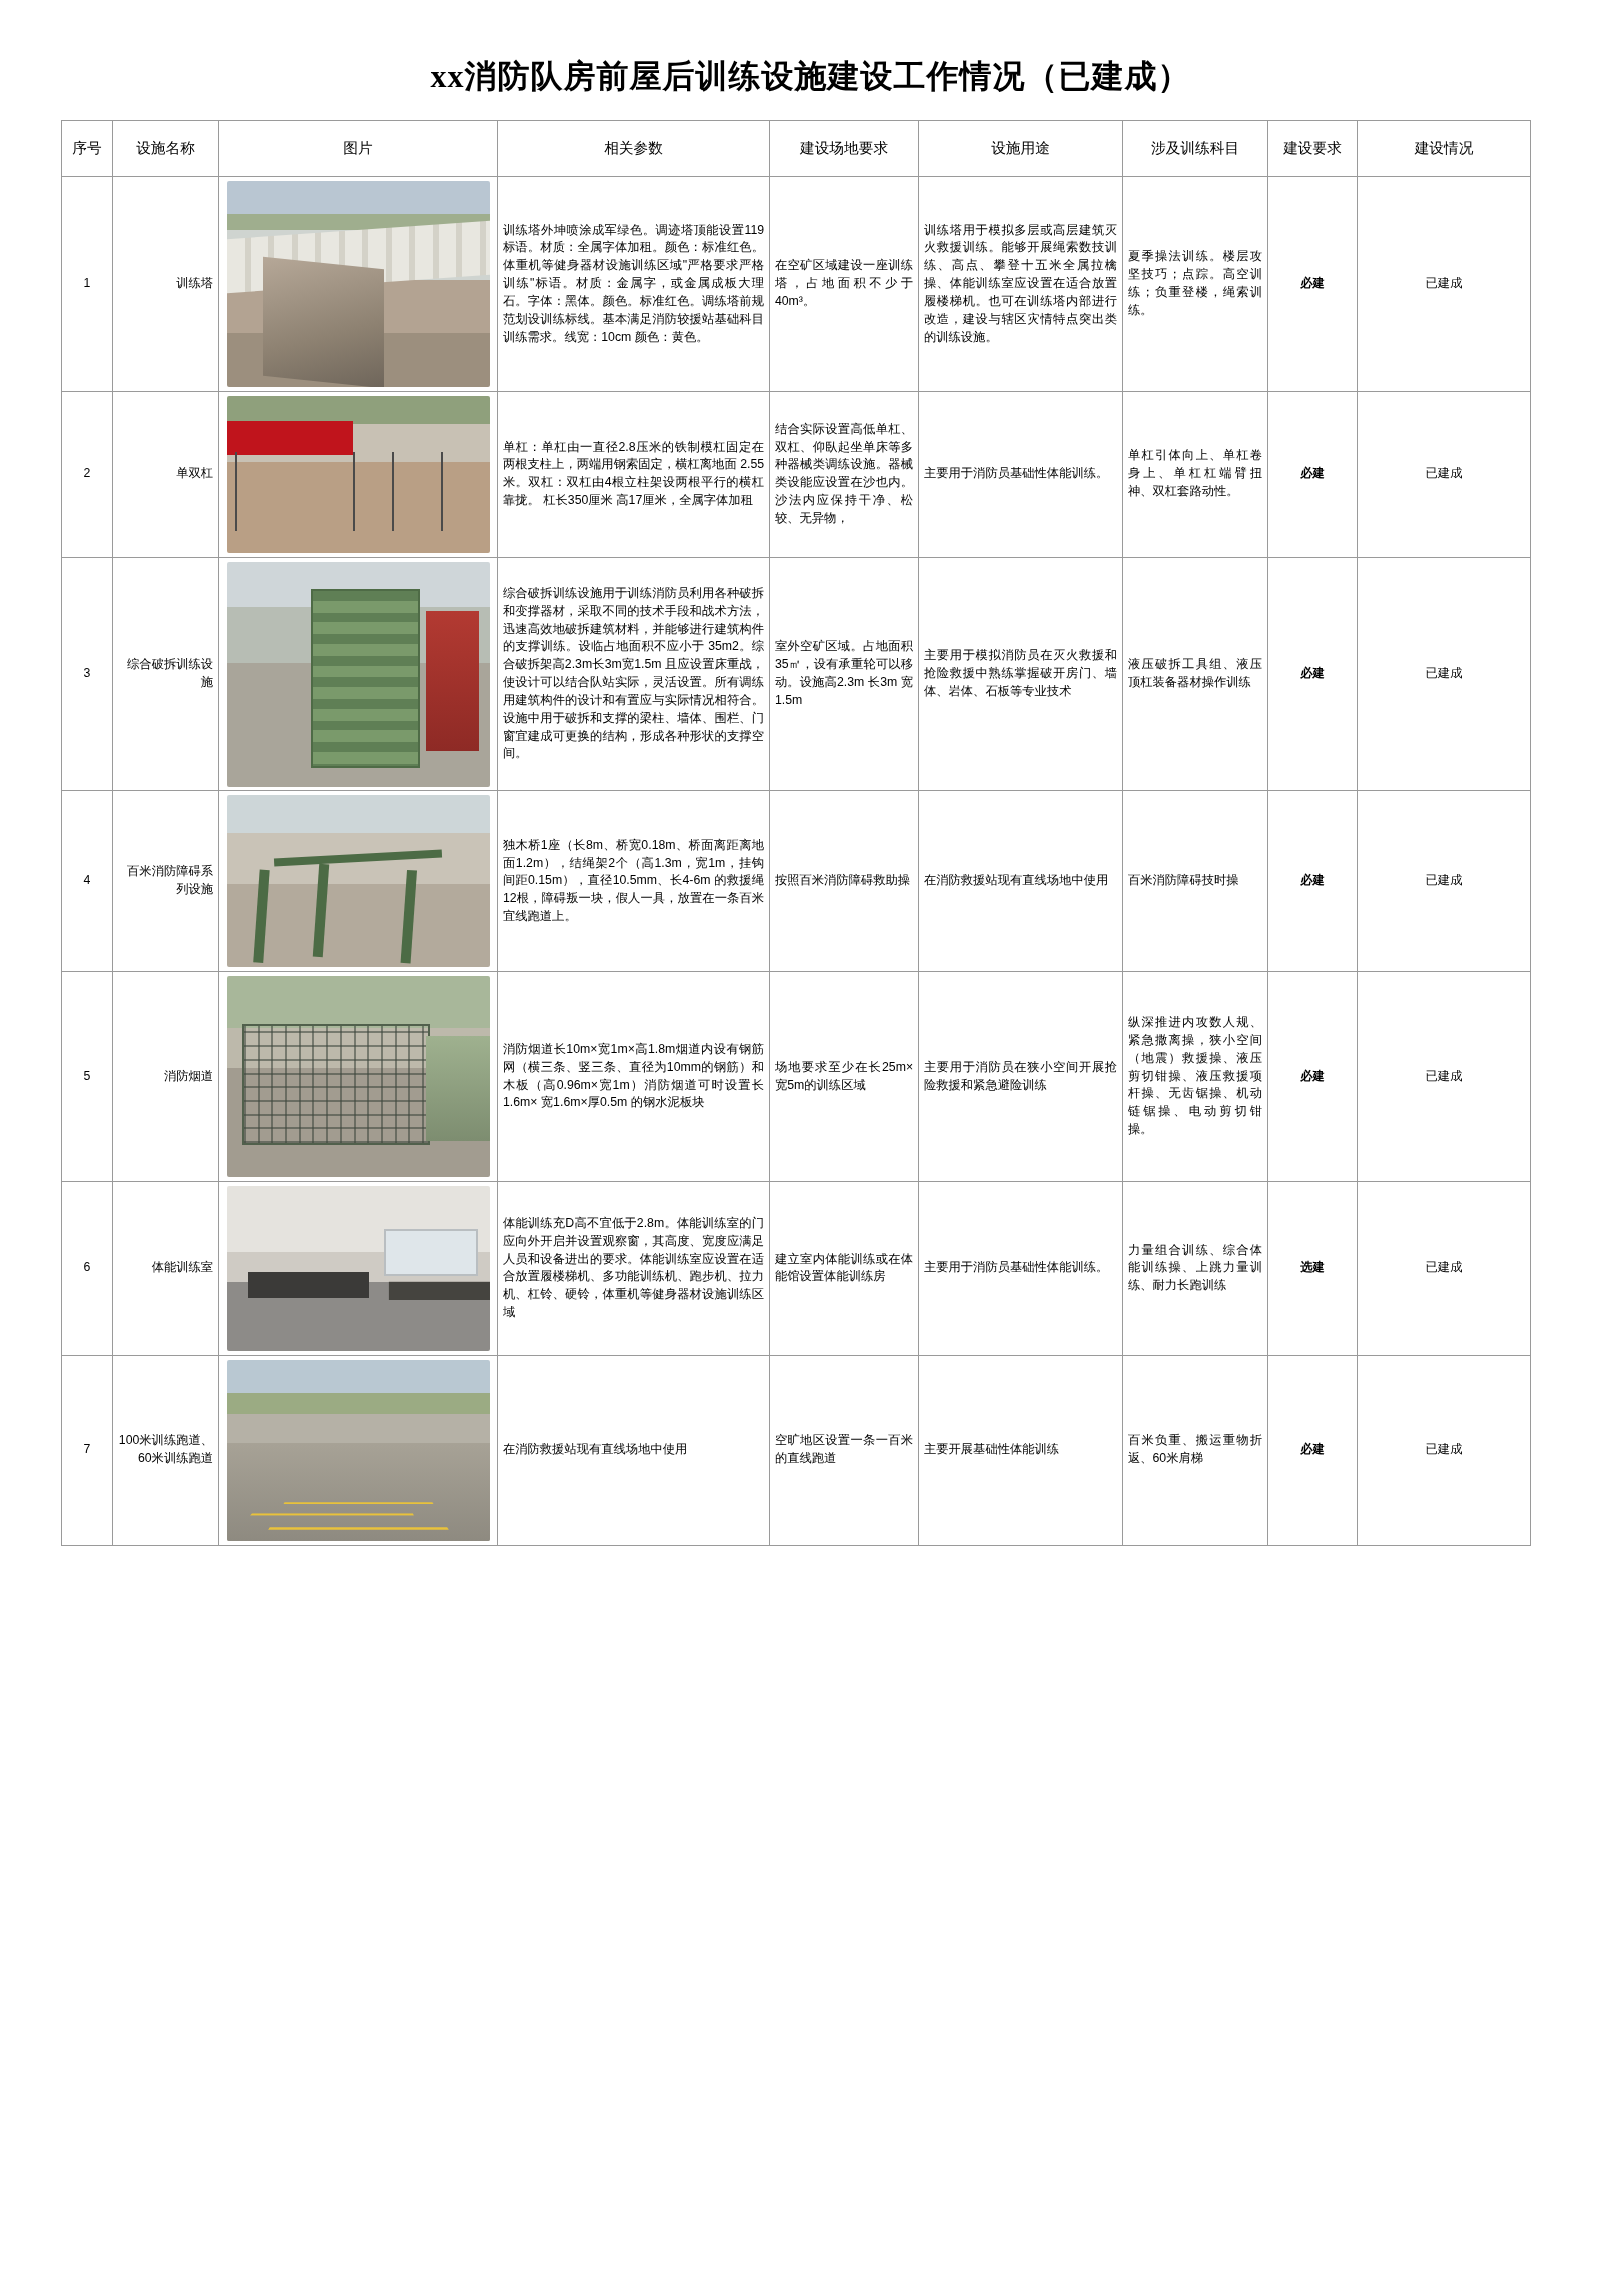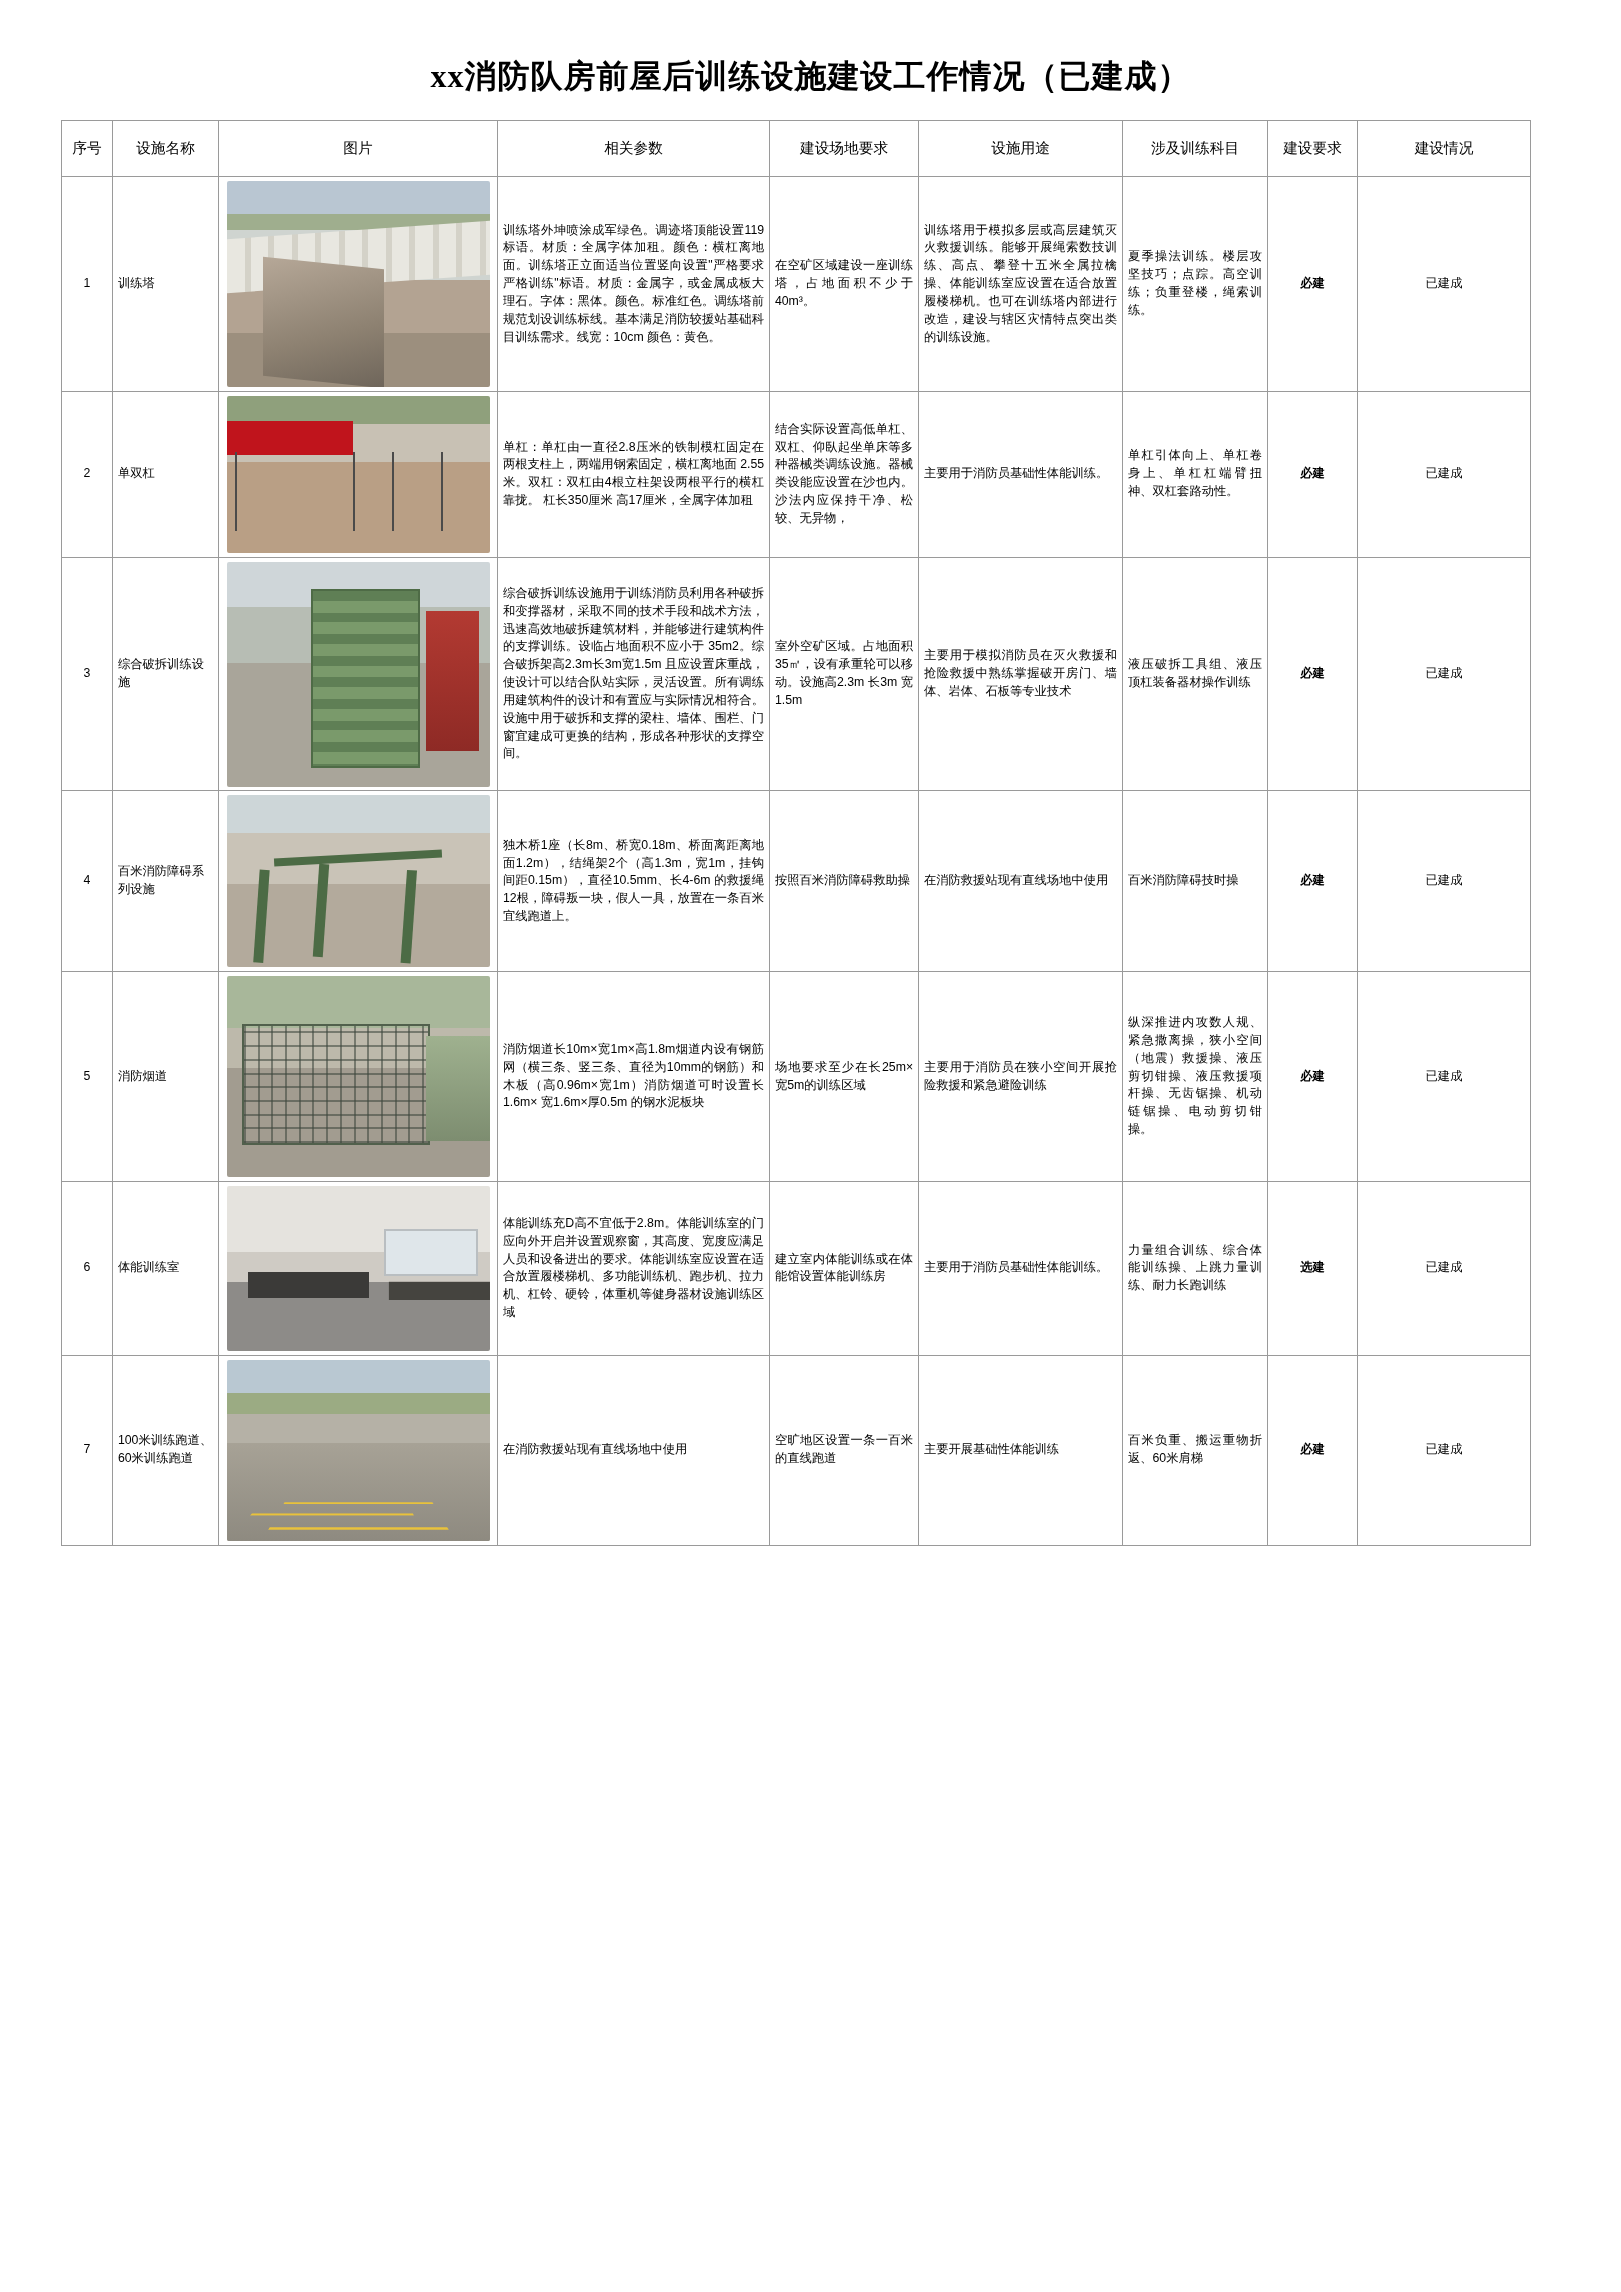--- a/index.html
+++ b/index.html
@@ -55,21 +55,21 @@
   col.c1 { width: 106px; }
   col.c2 { width: 279px; }
   col.c3 { width: 272px; }
   col.c4 { width: 149px; }
   col.c5 { width: 204px; }
   col.c6 { width: 145px; }
   col.c7 { width: 90px; }
   col.c8 { width: 173px; }
 
   td.idx { text-align: center; font-size: 13.7px; }
-  td.name { text-align: left; font-size: 13.7px; line-height: 1.5; }
+  td.name { text-align: right; font-size: 13.7px; line-height: 1.5; }
   td.params { text-align: justify; font-size: 12.3px; padding: 5.9px 7.8px; }
   td.req { text-align: justify; font-size: 12.3px; padding: 5.9px 7.8px; }
   td.use { text-align: justify; font-size: 12.3px; padding: 5.9px 7.8px; }
   td.subj { text-align: justify; font-size: 12.3px; padding: 5.9px 7.8px; }
   td.must { text-align: center; font-size: 13.7px; font-weight: bold; }
   td.status { text-align: center; font-size: 13.7px; }
   td.photo { padding: 5.9px; text-align: center; }
 
   .photo-box {
     width: 263px;
@@ -219,21 +219,21 @@
     </thead>
     <tbody>
       <tr>
         <td class="idx">1</td>
         <td class="name">训练塔</td>
         <td class="photo">
           <div class="photo-box">
               <div class="ph ph1"></div>
             </div>
         </td>
-        <td class="params">训练塔外坤喷涂成军绿色。调迹塔顶能设置119标语。材质：全属字体加租。颜色：横杠离地面。训练塔正立面适当位置竖向设置"严格要求严格训练"标语。材质：金属字，或金属成板大理石。字体：黑体。颜色。标准红色。调练塔前规范划设训练标线。基本满足消防较援站基础科目训练需求。线宽：10cm 颜色：黄色。</td>
+        <td class="params">训练塔外坤喷涂成军绿色。调迹塔顶能设置119标语。材质：全属字体加租。颜色：标准红色。体重机等健身器材设施训练区域"严格要求严格训练"标语。材质：金属字，或金属成板大理石。字体：黑体。颜色。标准红色。调练塔前规范划设训练标线。基本满足消防较援站基础科目训练需求。线宽：10cm 颜色：黄色。</td>
         <td class="req">在空矿区域建设一座训练塔，占地面积不少于 40m³。</td>
         <td class="use">训练塔用于模拟多层或高层建筑灭火救援训练。能够开展绳索数技训练、高点、攀登十五米全属拉檎操、体能训练室应设置在适合放置履楼梯机。也可在训练塔内部进行改造，建设与辖区灾情特点突出类的训练设施。</td>
         <td class="subj">夏季操法训练。楼层攻坚技巧；点踪。高空训练；负重登楼，绳索训练。</td>
         <td class="must">必建</td>
         <td class="status">已建成</td>
       </tr>
 
       <tr>
         <td class="idx">2</td>
         <td class="name">单双杠</td>

